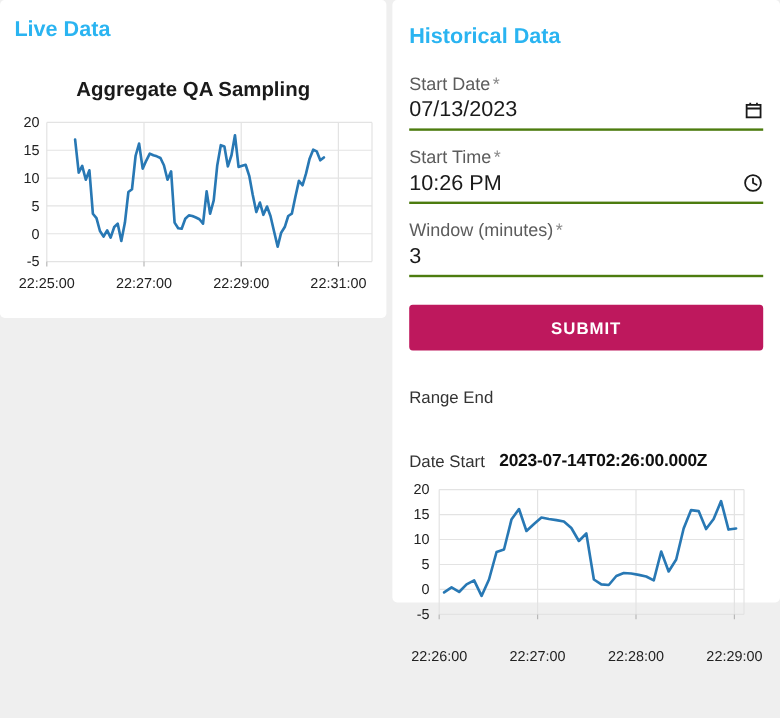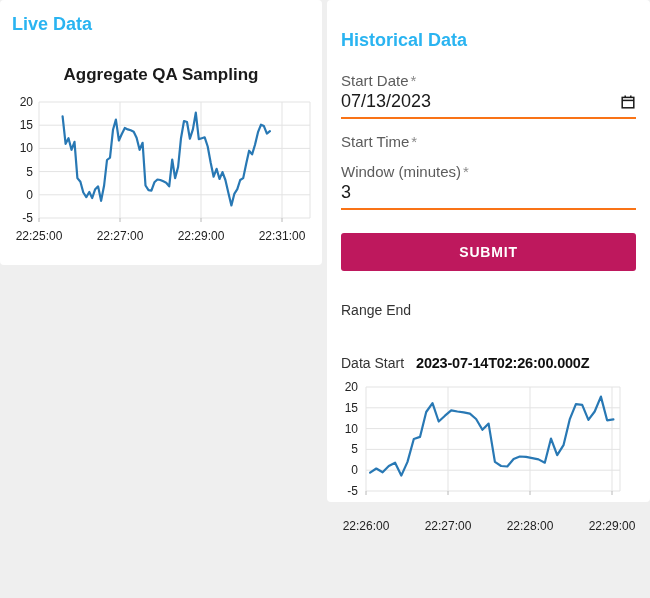--- a/index.html
+++ b/index.html
@@ -14,21 +14,21 @@
     display:grid;
     grid-template-columns:322px 323px;
     column-gap:5px;
     width:650px;
   }
   .card {
     background:#ffffff;
     border-radius:4px;
   }
   .card.left  { height:265px; align-self:start; }
-  .card.right { height:502px; padding:16px 14px; }
+  .card.right { height:502px; padding:6px 14px; }
   h2.panel-heading {
     font-size:18px;
     font-weight:bold;
     color:#2ab4f1;
   }
   .card.left h2.panel-heading { margin:14px 0 0 12px; }
   .card.right h2.panel-heading { padding-top:14px; }
   .chart-title {
     font-size:17px;
     font-weight:bold;
@@ -41,21 +41,21 @@
   .field { margin-top:16px; }
   .field-label {
     font-size:15px;
     color:#5c5c5c;
     line-height:14px;
   }
   .req { color:#8a8a8a; margin-left:2px; }
   .input-row {
     display:flex;
     align-items:center;
-    border-bottom:2px solid #f97316;
+    border-bottom:2px solid #4d7c0f;
     padding:3px 0 5px 0;
     justify-content:center;
   }
   .input-row input {
     flex:1;
     border:none;
     outline:none;
     background:transparent;
     font-family:inherit;
     font-size:18px;
@@ -161,39 +161,48 @@
             <line x1="10.8" y1="1.6" x2="10.8" y2="3.6" stroke="#1a1a1a" stroke-width="1.5"></line>
           </svg>
         </button>
       </div>
     </div>
 
     <div class="field">
       <div class="field-label">
         <span>Start Time</span><span class="req">*</span>
       </div>
+      <div class="input-row">
+        <input type="text" value="10:26 PM" style="">
+        <button class="icon-btn">
+          <svg width="17" height="17" viewBox="0 0 16 16">
+            <circle cx="8" cy="8" r="6.2" fill="none" stroke="#1a1a1a" stroke-width="1.4"></circle>
+            <path d="M8 4.6 L8 8 L10.8 9.4" fill="none" stroke="#1a1a1a" stroke-width="1.4" stroke-linecap="round" stroke-linejoin="round"></path>
+          </svg>
+        </button>
+      </div>
     </div>
 
     <div class="field">
       <div class="field-label">
         <span>Window (minutes)</span><span class="req">*</span>
       </div>
       <div class="input-row">
         <input type="text" value="3" style="">
       </div>
     </div>
 
     <button class="submit-btn">SUBMIT</button>
 
     <div class="range-row">
       <span class="range-label">Range End</span>
     </div>
 
     <div class="range-row second">
-      <span class="range-label">Data Start</span>
+      <span class="range-label">Date Start</span>
       <span class="range-value">2023-07-14T02:26:00.000Z</span>
     </div>
 
     <svg class="chart" width="323" height="160" viewBox="0 0 323 160">
         <line x1="39" y1="9" x2="293" y2="9" stroke="#e3e3e3" stroke-width="1"></line>
         <text x="31" y="13" text-anchor="end" font-size="12" fill="#222222">20</text>
         <line x1="39" y1="29.8" x2="293" y2="29.8" stroke="#e3e3e3" stroke-width="1"></line>
         <text x="31" y="33.8" text-anchor="end" font-size="12" fill="#222222">15</text>
         <line x1="39" y1="50.6" x2="293" y2="50.6" stroke="#e3e3e3" stroke-width="1"></line>
         <text x="31" y="54.6" text-anchor="end" font-size="12" fill="#222222">10</text>

